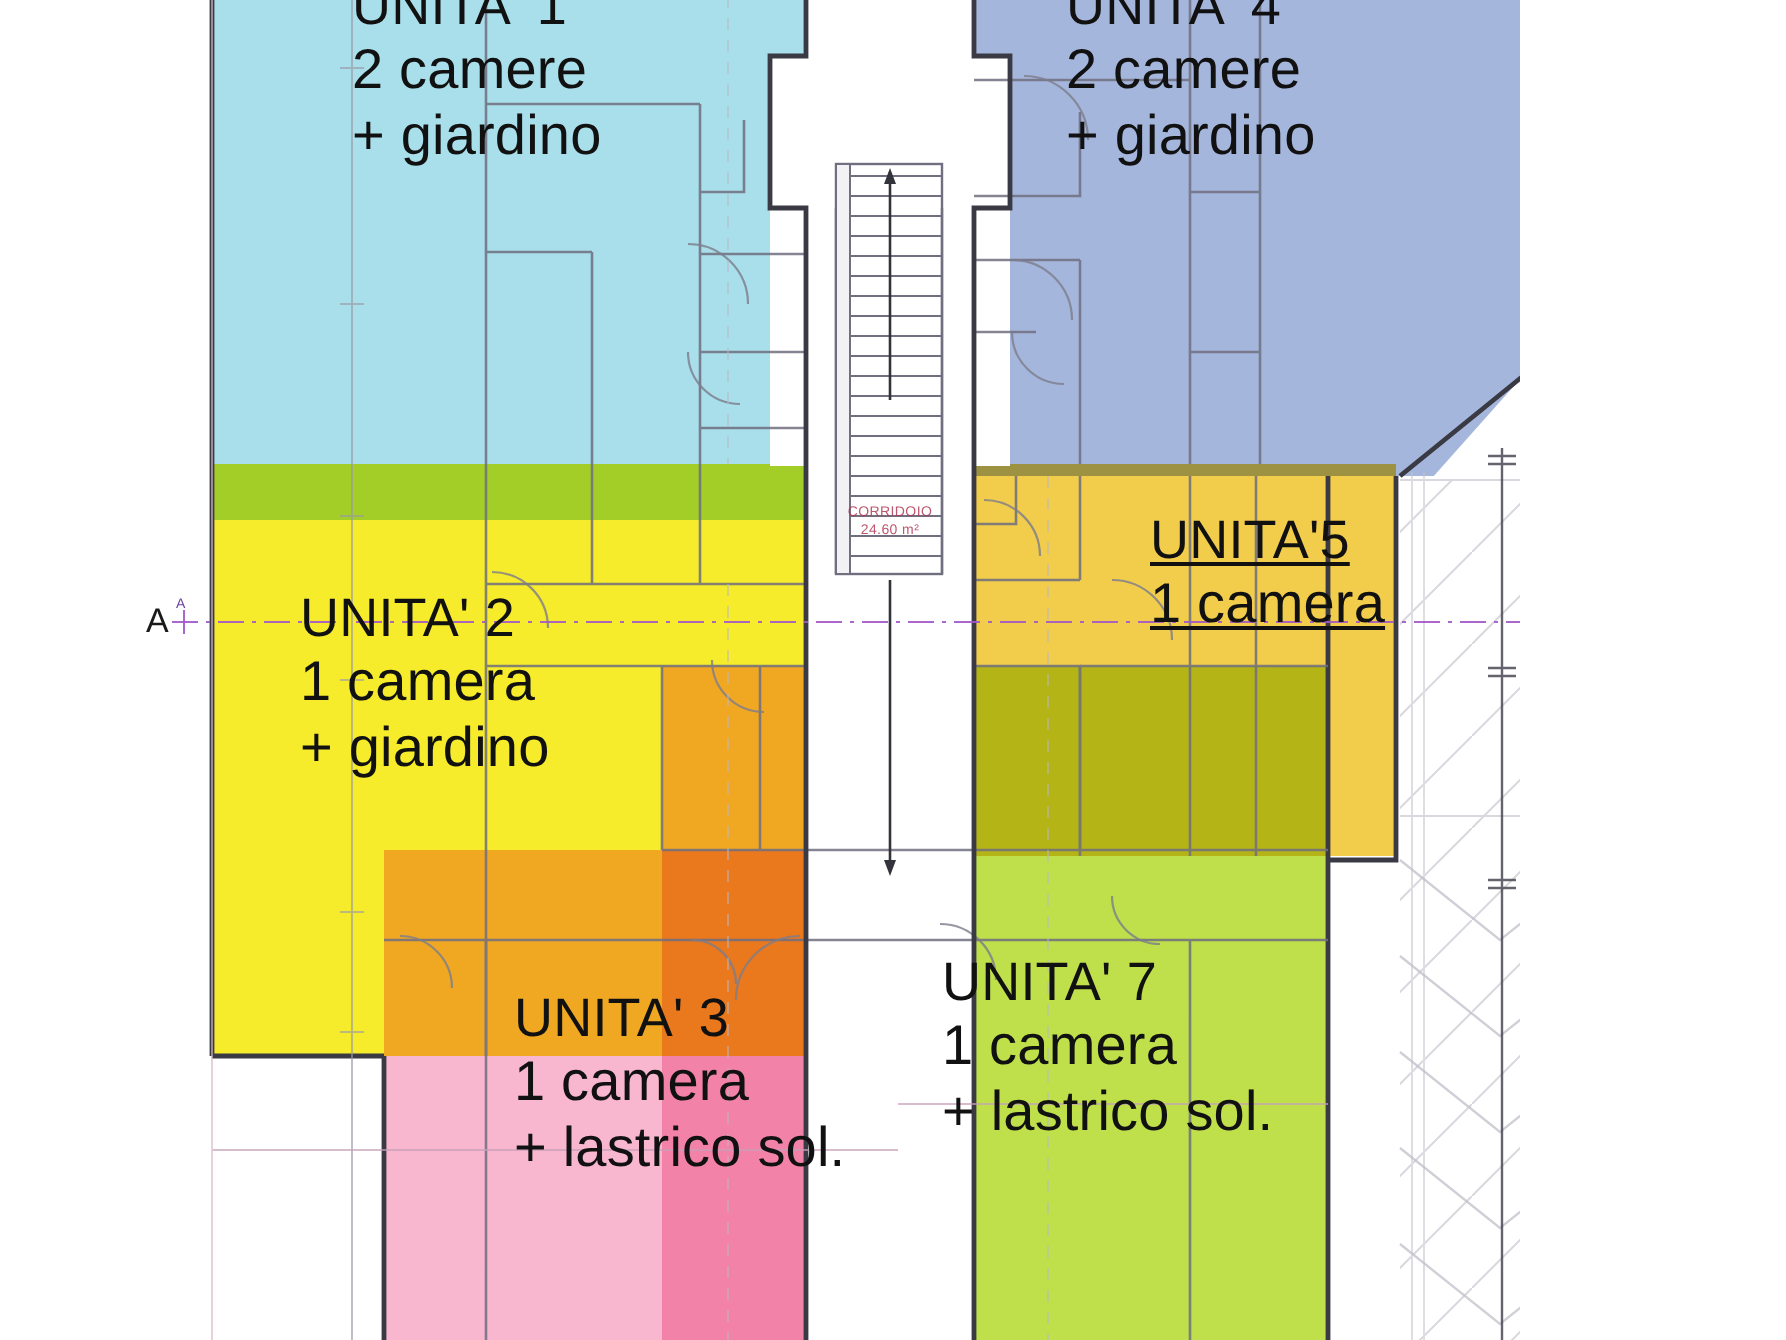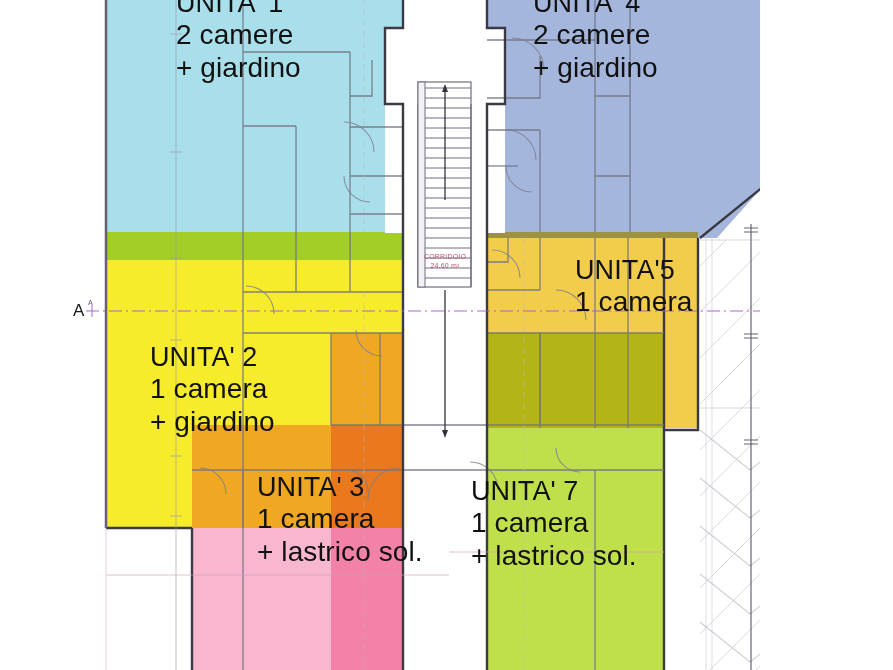--- a/index.html
+++ b/index.html
@@ -230,32 +230,32 @@
     <span class="t ln">2 camere</span>
     <span class="t ln">+ giardino</span>
   </div>
 
   <div class="cap" style="left:533px;top:-12px;">
     <span class="t hd">UNITA' 4</span>
     <span class="t ln">2 camere</span>
     <span class="t ln">+ giardino</span>
   </div>
 
-  <div class="cap" style="left:150px;top:294px;margin-top:48px;">
+  <div class="cap" style="left:150px;top:294px;">
     <span class="t hd">UNITA' 2</span>
     <span class="t ln">1 camera</span>
     <span class="t ln">+ giardino</span>
   </div>
 
-  <div class="cap" style="left:575px;top:255px;">
+  <div class="cap" style="left:575px;top:255px;text-decoration:underline;">
     <span class="t hd">UNITA'5</span>
     <span class="t ln">1 camera</span>
   </div>
 
-  <div class="cap" style="left:257px;top:472px;">
+  <div class="cap" style="left:257px;top:494px;">
     <span class="t hd">UNITA' 3</span>
     <span class="t ln">1 camera</span>
     <span class="t ln">+ lastrico sol.</span>
   </div>
 
   <div class="cap" style="left:471px;top:476px;">
     <span class="t hd">UNITA' 7</span>
     <span class="t ln">1 camera</span>
     <span class="t ln">+ lastrico sol.</span>
   </div>

